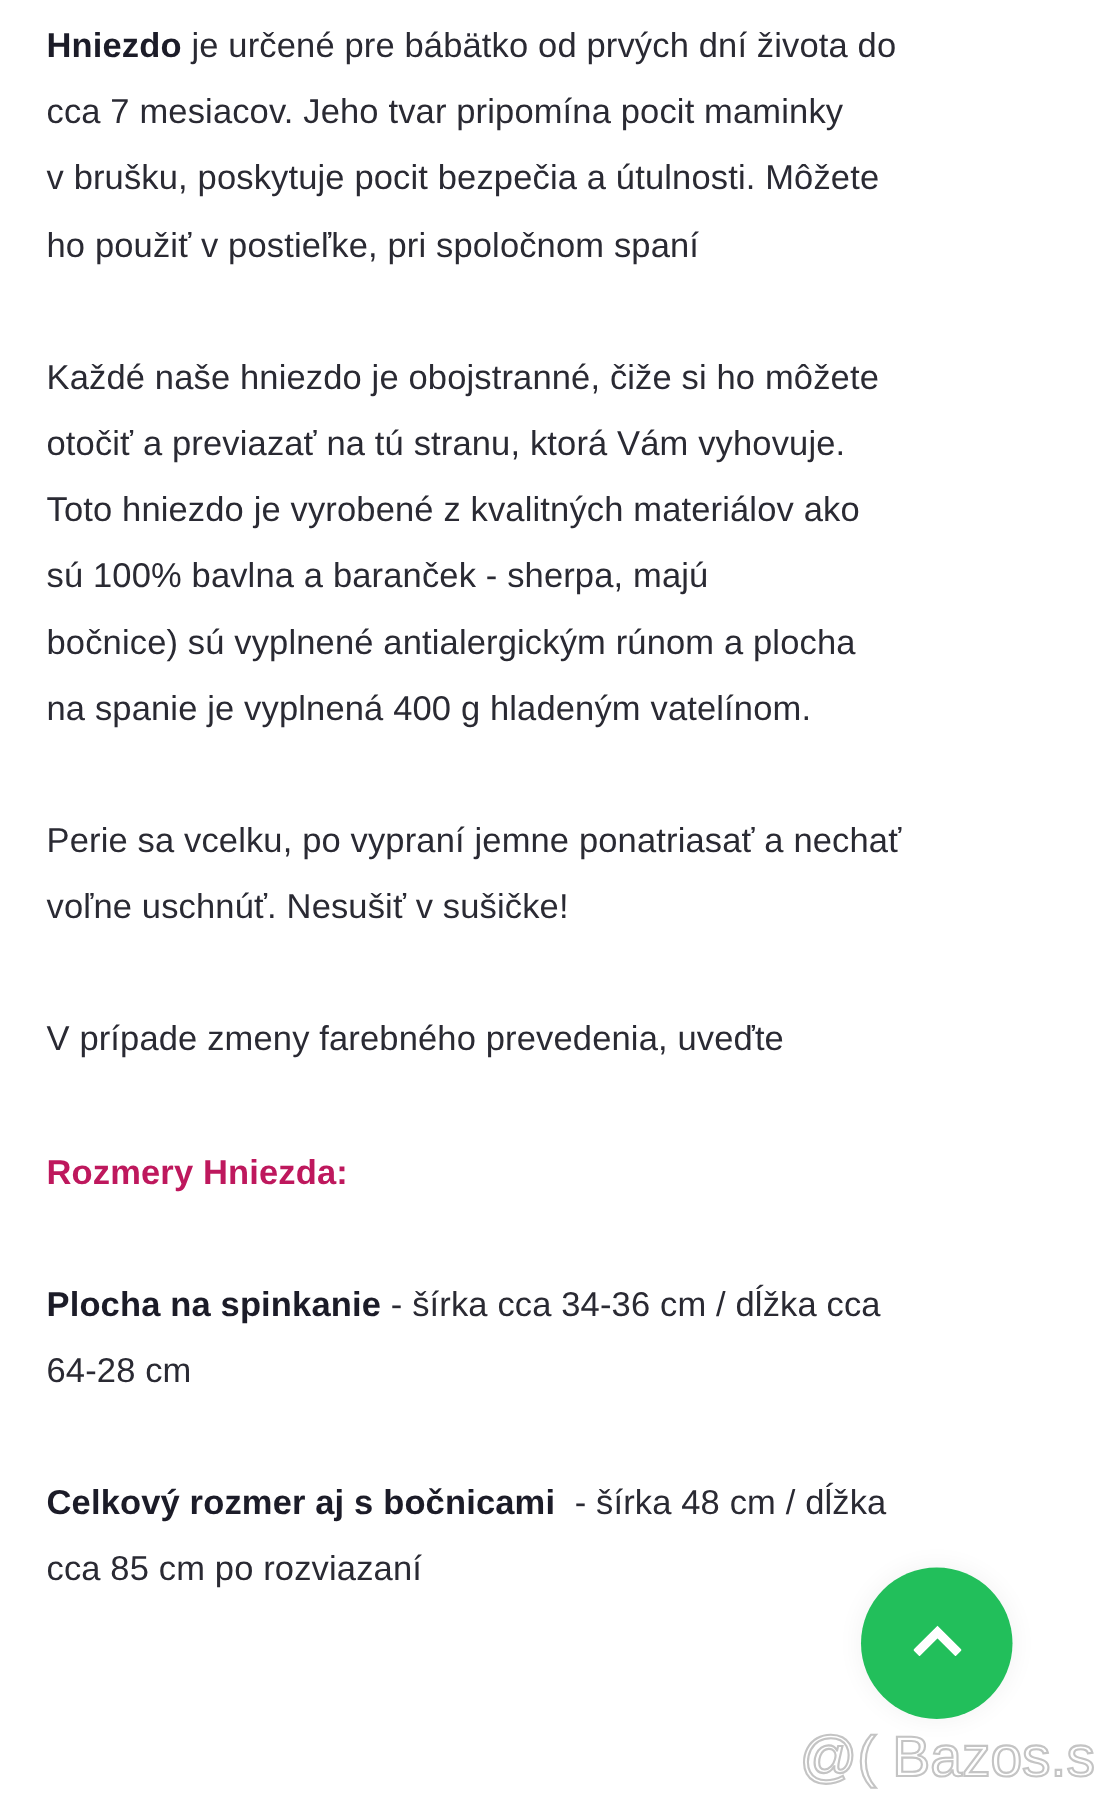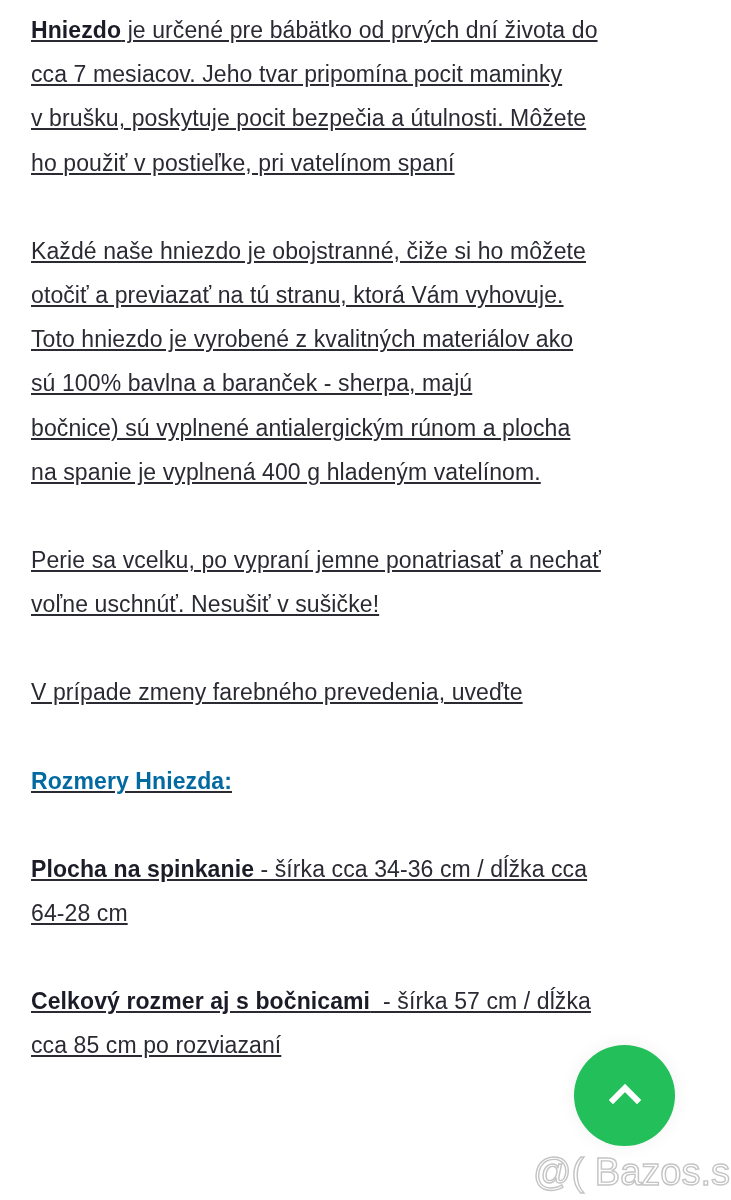--- a/index.html
+++ b/index.html
@@ -19,33 +19,32 @@
     position: absolute;
     left: 31px;
     top: 8px;
     width: 690px;
     font-size: 23px;
     line-height: 44.2px;
     letter-spacing: 0.1px;
   }
   .para {
     margin: 0 0 44px 0;
-    text-decoration: underline;
   }
   .para .line {
     display: block;
     white-space: nowrap;
   }
   b, .bold {
     font-weight: 700;
     color: #1c1c28;
   }
   .heading {
     font-weight: 700;
-    color: #0369a1;
+    color: #be185d;
   }
   .fab {
     position: absolute;
     left: 574px;
     top: 1045px;
     width: 101px;
     height: 101px;
     border-radius: 50%;
     background: #22bf5b;
     box-shadow: 0 0 18px rgba(0,0,0,0.06);
@@ -74,21 +73,21 @@
 </style>
 </head>
 <body>
 
 <div class="content">
 
   <p class="para">
     <span class="line"><b>Hniezdo</b><span> je určené pre bábätko od prvých dní života do</span></span>
     <span class="line">cca 7 mesiacov. Jeho tvar pripomína pocit maminky</span>
     <span class="line">v brušku, poskytuje pocit bezpečia a útulnosti. Môžete</span>
-    <span class="line">ho použiť v postieľke, pri vatelínom spaní</span>
+    <span class="line">ho použiť v postieľke, pri spoločnom spaní</span>
   </p>
 
   <p class="para">
     <span class="line">Každé naše hniezdo je obojstranné, čiže si ho môžete</span>
     <span class="line">otočiť a previazať na tú stranu, ktorá Vám vyhovuje.</span>
     <span class="line">Toto hniezdo je vyrobené z kvalitných materiálov ako</span>
     <span class="line">sú 100% bavlna a baranček - sherpa, majú</span>
     <span class="line">bočnice) sú vyplnené antialergickým rúnom a plocha</span>
     <span class="line">na spanie je vyplnená 400 g hladeným vatelínom.</span>
   </p>
@@ -105,21 +104,21 @@
   <p class="para">
     <span class="line heading">Rozmery Hniezda:</span>
   </p>
 
   <p class="para">
     <span class="line"><b>Plocha na spinkanie</b><span> - šírka cca 34-36 cm / dĺžka cca</span></span>
     <span class="line">64-28 cm</span>
   </p>
 
   <p class="para">
-    <span class="line"><b>Celkový rozmer aj s bočnicami</b><span style="white-space:pre">  - šírka 57 cm / dĺžka</span></span>
+    <span class="line"><b>Celkový rozmer aj s bočnicami</b><span style="white-space:pre">  - šírka 48 cm / dĺžka</span></span>
     <span class="line">cca 85 cm po rozviazaní</span>
   </p>
 
 </div>
 
 <div class="fab">
   <svg viewBox="0 0 32 22">
     <polyline points="4,18 16,6 28,18" fill="none" stroke="#ffffff" stroke-width="6" stroke-linecap="square" stroke-linejoin="miter"></polyline>
   </svg>
 </div>

